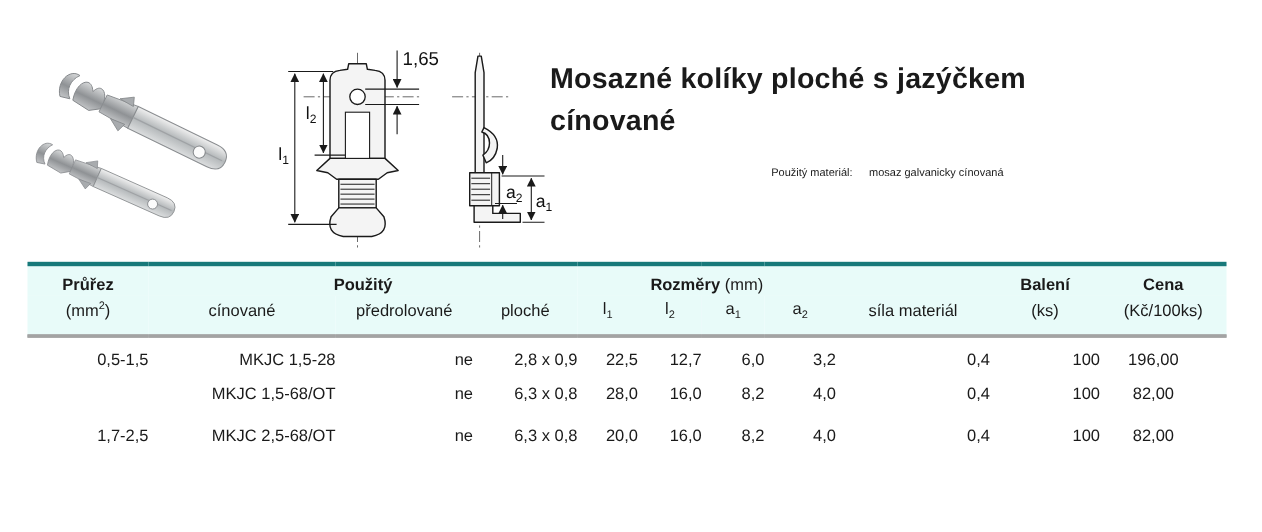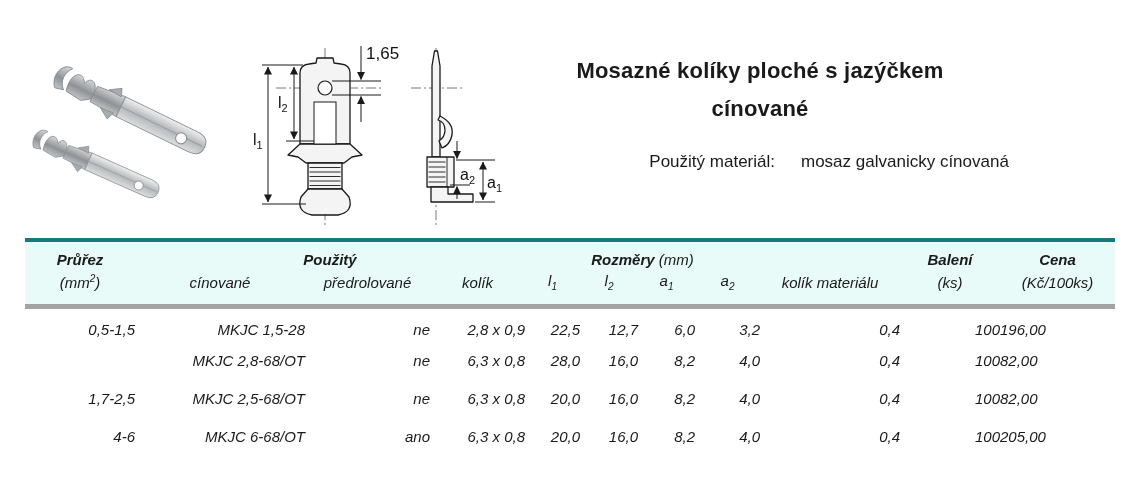--- a/index.html
+++ b/index.html
@@ -2,36 +2,36 @@
 <html><head>
 <meta charset="utf-8">
 <style>
   html,body { margin:0; padding:0; background:#ffffff; }
   body { font-family:"Liberation Sans", sans-serif; color:#1a1a1a; }
   .page { position:relative; width:1147px; height:484px; background:#fff; overflow:hidden; }
 
   
   .photo { position:absolute; left:28px; top:42px; }
   .drawing { position:absolute; left:248px; top:24px; }
-  .title-block { position:absolute; left:500px; top:52px; width:520px; text-align:center;
-                 font-size:22px; font-weight:bold; line-height:38px; letter-spacing:0.2px; }
-  .specs { position:absolute; left:590px; top:152px; font-size:17px; }
+  .title-block { position:absolute; left:500px; top:52px; width:520px; 
+                 font-size:26px; font-weight:bold; line-height:38px; letter-spacing:0.2px; }
+  .specs { position:absolute; left:590px; top:152px; font-size:10px; }
   .spec-row { display:flex; margin-bottom:11px; }
   .spec-label { width:185px; text-align:right; }
-  .spec-value { margin-left:26px; text-align:right; }
+  .spec-value { margin-left:15px; text-align:right; }
 
   
-  .table-wrap { position:absolute; left:25px; top:238px; width:1090px;font-style:italic; }
+  .table-wrap { position:absolute; left:25px; top:238px; width:1090px; }
   table { width:100%; border-collapse:collapse; font-size:15px; table-layout:fixed; }
   thead { background:#e8fbf9; }
   thead tr.r1 th { border-top:4px solid #17797a; padding:9px 0 1px; font-weight:bold; text-align:center; }
-  thead tr.r2 th { border-bottom:5px solid #a3a3a3; padding:3px 0 12px; font-weight:normal; text-align:center; }
+  thead tr.r2 th { border-bottom:3px solid #a3a3a3; padding:3px 0 12px; font-weight:normal; text-align:center; }
   th.l, td.l { text-align:right; padding-left:25px; }
   td.c { text-align:right; }
-  td.r { text-align:left; padding-right:18px; }
+  td.r { text-align:center; padding-right:18px; }
   tbody td { padding:7px 0; }
   tbody tr:first-child td { padding-top:12px; }
   tbody tr.gap td { padding-top:14px; }
   sup { font-size:10px; }
   sub { font-size:10px; }
   .nb { font-weight:normal; }
 
   
   .dimt { font-family:"Liberation Sans", sans-serif; font-size:16px; fill:#111; }
   .dimbig { font-family:"Liberation Sans", sans-serif; font-size:17px; fill:#111; }
@@ -182,26 +182,26 @@
           <th class="l" colspan="3">Použitý</th>
           <th colspan="4"><span>Rozměry</span><span class="nb"> (mm)</span></th>
           <th></th>
           <th>Balení</th>
           <th>Cena</th>
         </tr>
         <tr class="r2">
           <th><span>(mm</span><sup>2</sup><span>)</span></th>
           <th class="l">cínované</th>
           <th>předrolované</th>
-          <th>kolík</th>
+          <th>ploché</th>
           <th><span>l</span><sub>1</sub></th>
           <th><span>l</span><sub>2</sub></th>
           <th><span>a</span><sub>1</sub></th>
           <th><span>a</span><sub>2</sub></th>
-          <th>kolík materiálu</th>
+          <th>síla materiál</th>
           <th>(ks)</th>
           <th>(Kč/100ks)</th>
         </tr>
       </thead>
       <tbody>
   <tr>
     <td class="c">0,5-1,5</td>
     <td class="l">MKJC 1,5-28</td>
     <td class="c">ne</td>
     <td class="c">2,8 x 0,9</td>
@@ -209,21 +209,21 @@
     <td class="c">12,7</td>
     <td class="c">6,0</td>
     <td class="c">3,2</td>
     <td class="c">0,4</td>
     <td class="c">100</td>
     <td class="r">196,00</td>
   </tr>
 
   <tr>
     <td class="c"></td>
-    <td class="l">MKJC 2,8-68/OT</td>
+    <td class="l">MKJC 1,5-68/OT</td>
     <td class="c">ne</td>
     <td class="c">6,3 x 0,8</td>
     <td class="c">28,0</td>
     <td class="c">16,0</td>
     <td class="c">8,2</td>
     <td class="c">4,0</td>
     <td class="c">0,4</td>
     <td class="c">100</td>
     <td class="r">82,00</td>
   </tr>
@@ -235,30 +235,17 @@
     <td class="c">6,3 x 0,8</td>
     <td class="c">20,0</td>
     <td class="c">16,0</td>
     <td class="c">8,2</td>
     <td class="c">4,0</td>
     <td class="c">0,4</td>
     <td class="c">100</td>
     <td class="r">82,00</td>
   </tr>
 
-  <tr class="gap">
-    <td class="c">4-6</td>
-    <td class="l">MKJC 6-68/OT</td>
-    <td class="c">ano</td>
-    <td class="c">6,3 x 0,8</td>
-    <td class="c">20,0</td>
-    <td class="c">16,0</td>
-    <td class="c">8,2</td>
-    <td class="c">4,0</td>
-    <td class="c">0,4</td>
-    <td class="c">100</td>
-    <td class="r">205,00</td>
-  </tr>
 </tbody>
     </table>
   </div>
 
 </div>
 
 </body></html>

